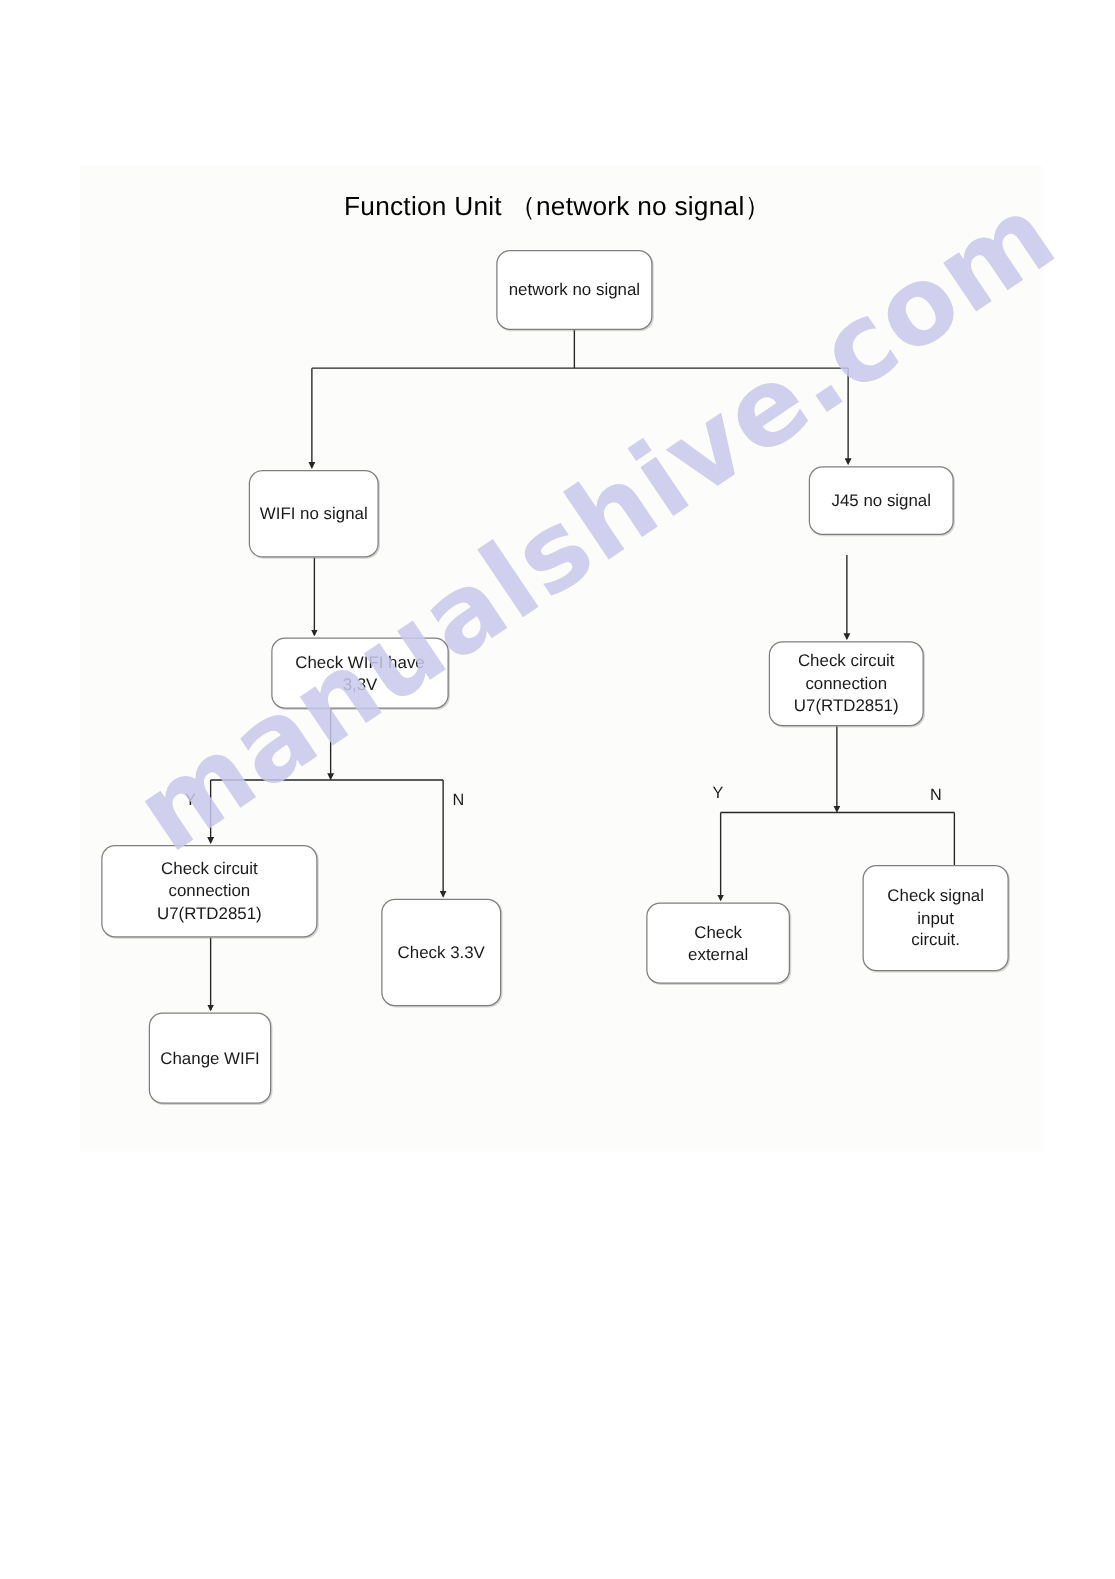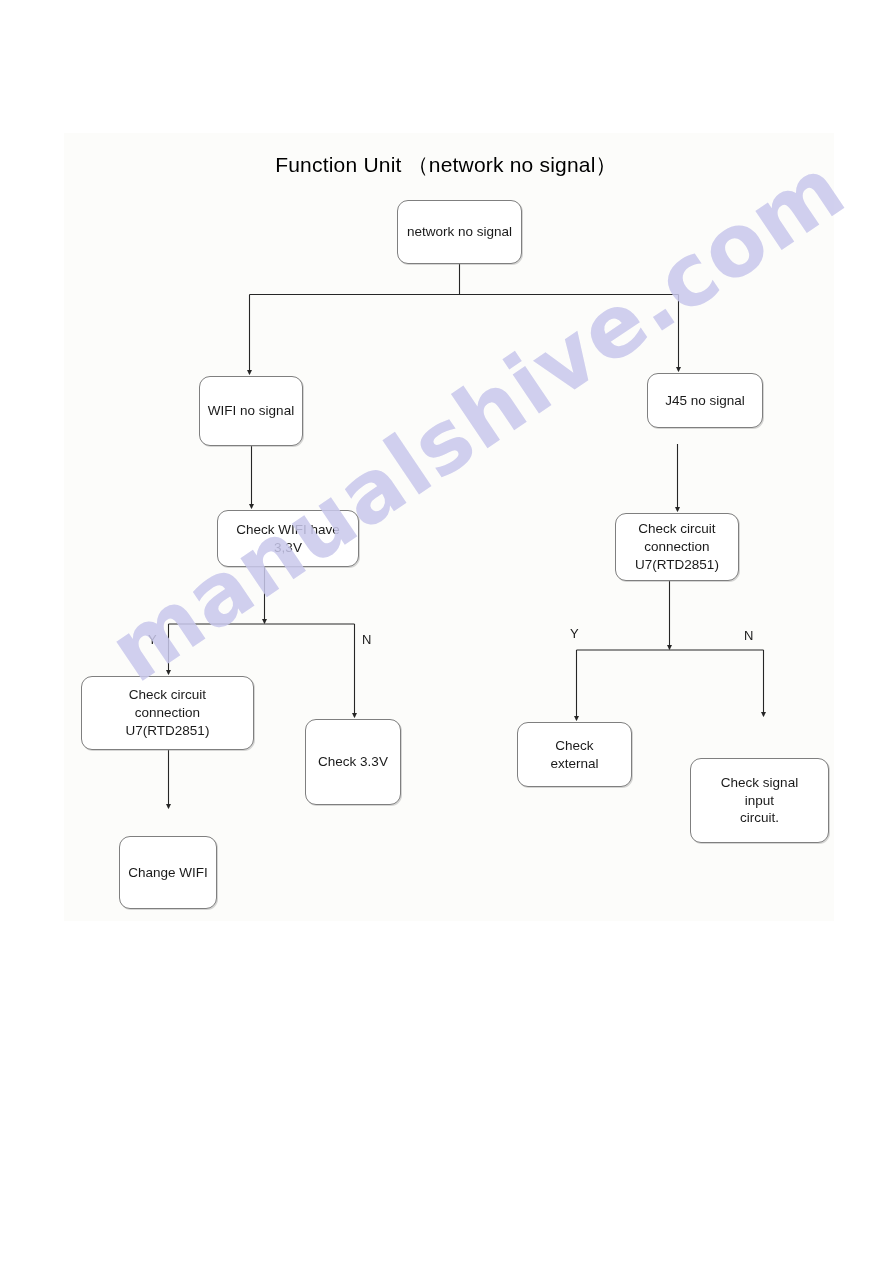--- a/index.html
+++ b/index.html
@@ -91,23 +91,23 @@
     white-space: pre-line;
   }
 
   #node-root      { left: 397px; top: 200px; width: 125px; height: 64px; }
   #node-wifi      { left: 199px; top: 376px; width: 104px; height: 70px; }
   #node-j45       { left: 618px; top: 373px; width: 116px; height: 55px; margin-left: 29px; }
   #node-check-wifi{ left: 193px; top: 510px; width: 142px; height: 57px; margin-left: 24px; }
   #node-check-ckt-right { left: 615px; top: 513px; width: 124px; height: 68px; }
   #node-check-ckt-left  { left: 81px;  top: 676px; width: 173px; height: 74px; }
   #node-check33   { left: 305px; top: 719px; width: 96px;  height: 86px; }
-  #node-change    { left: 119px; top: 836px; width: 98px;  height: 73px; }
+  #node-change    { left: 119px; top: 810px; width: 98px;  height: 73px; }
   #node-external  { left: 517px; top: 722px; width: 115px; height: 65px; }
-  #node-signal    { left: 690px; top: 758px; width: 139px; height: 85px; }
+  #node-signal    { left: 690px; top: 692px; width: 117px; height: 85px; }
 
   
   .branch-label {
     position: absolute;
     font-family: "Liberation Sans", sans-serif;
     font-size: 13px;
     color: #1a1a1a;
     z-index: 4;
   }
   #label-left-y  { left: 148px; top: 632px; }

